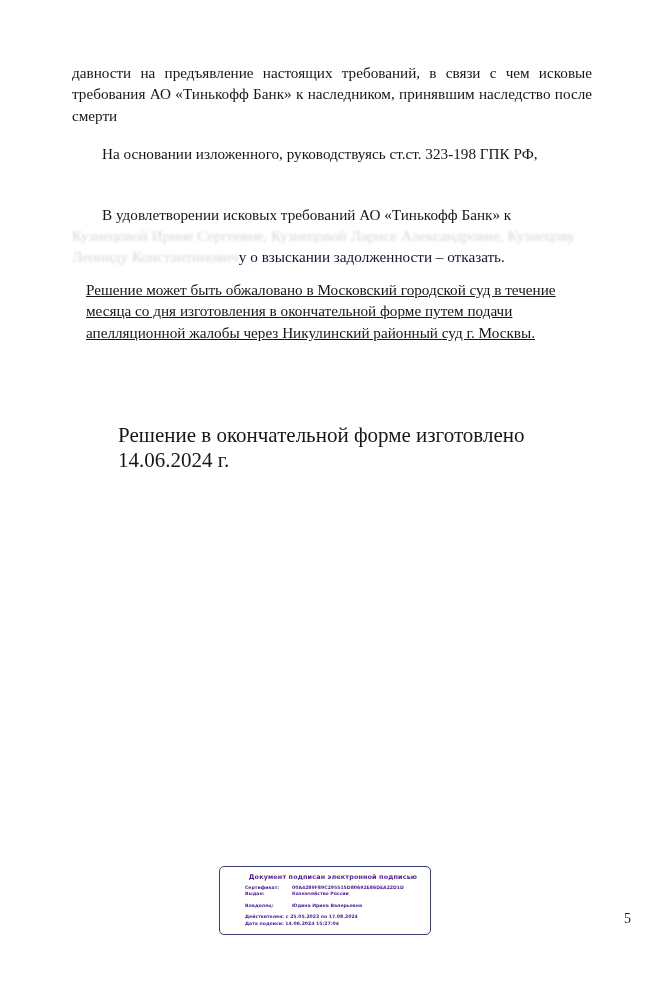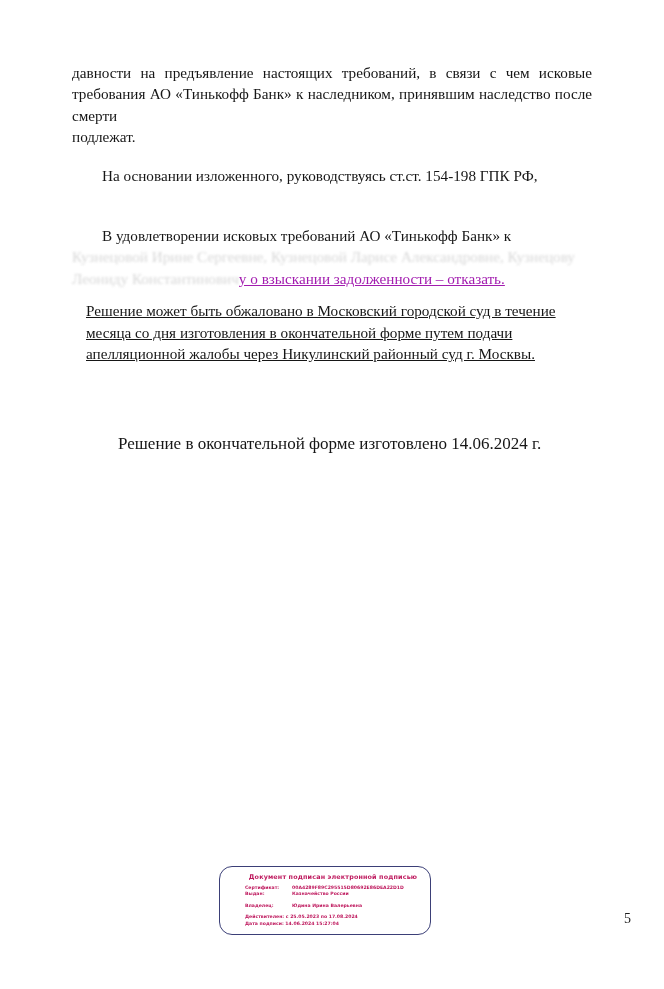--- a/index.html
+++ b/index.html
@@ -49,57 +49,58 @@
     color: #b9b9b9;
     opacity: 0.5;
     filter: blur(0.65px) contrast(0.45);
     letter-spacing: 0.2px;
   }
   .faded-strong {
     color: #cccccc;
     opacity: 0.38;
     filter: blur(0.9px) contrast(0.35);
   }
-  .visible-frag { color: #a21caf; opacity: 1; filter: none; text-decoration: underline; }
+  .visible-frag { color: #0f172a; opacity: 1; filter: none; }
 
   .line { display: block; }
   .jline {
     display: flex;
     justify-content: space-between;
   }
   .jline::after { content: ""; }
 
   
   .sig-row {
     display: flex;
     justify-content: space-between;
     align-items: baseline;
     font-size: 15.2px;
   }
   .sig-left  { padding-left: 46px; }
   .sig-right { padding-right: 0px; }
 
   .final-line {
-    font-size: 17px;
+    font-size: 21px;
     padding-left: 46px;
+    margin-top: 10px;
   }
 
   
   #stamp {
     position: absolute;
     left: 219px;
     top: 866px;
     width: 212px;
     box-sizing: border-box;
     border: 1.2px solid #3b3f77;
-    border-radius: 13px;
+    border-radius: 5px;
     background: #ffffff;
     padding: 6px 9px 7px 25px;
     font-family: "DejaVu Sans", "Liberation Sans", sans-serif;
-    color: #be185d;
+    color: #4c1d95;
   }
 
   #stamp .stamp-title {
     text-align: center;
     font-size: 6.4px;
     font-weight: bold;
     letter-spacing: 0.15px;
     margin-bottom: 4px;
     white-space: nowrap;
   }
@@ -144,29 +145,26 @@
   <div class="body-area">
 
     <p class="para">
       <span class="line jline">
         <span>давности на предъявление настоящих требований, в связи с чем исковые требования АО «Тинькофф Банк» к наследником, принявшим наследство после смерти</span>
       </span>
     </p>
 
 
     <p class="para">
-      <span class="line">
-        <span>подлежат.</span>
-      </span>
     </p>
 
     <div class="gap-md"></div>
 
     <p class="para indent">
-      <span>На основании изложенного, руководствуясь ст.ст. 154-198 ГПК РФ,</span>
+      <span>На основании изложенного, руководствуясь ст.ст. 323-198 ГПК РФ,</span>
     </p>
 
     <div class="gap-md"></div>
 
 
     <div class="gap-lg"></div>
 
     <p class="para indent">
       <span>В  удовлетворении  исковых  требований    АО  «Тинькофф  Банк»  к</span>
     </p>

